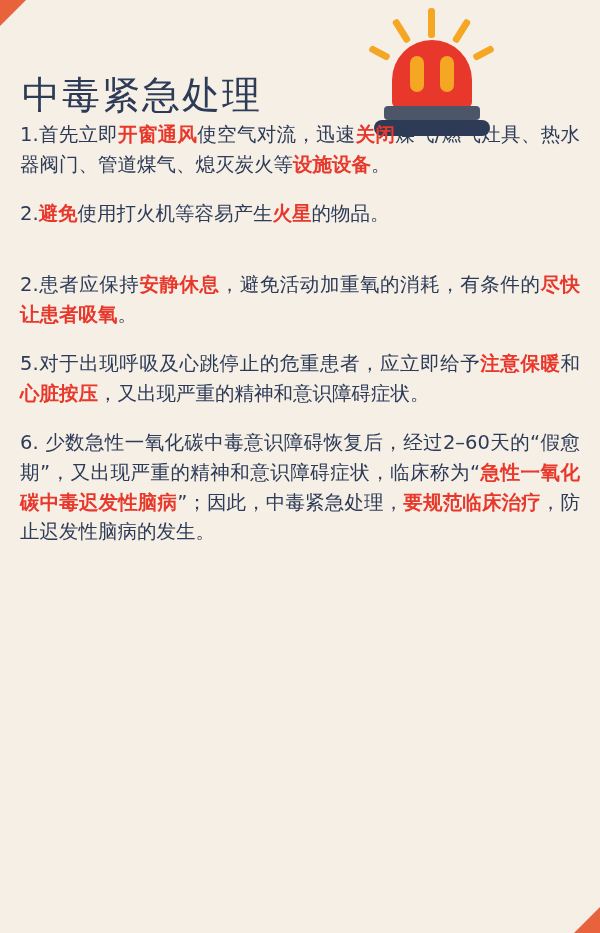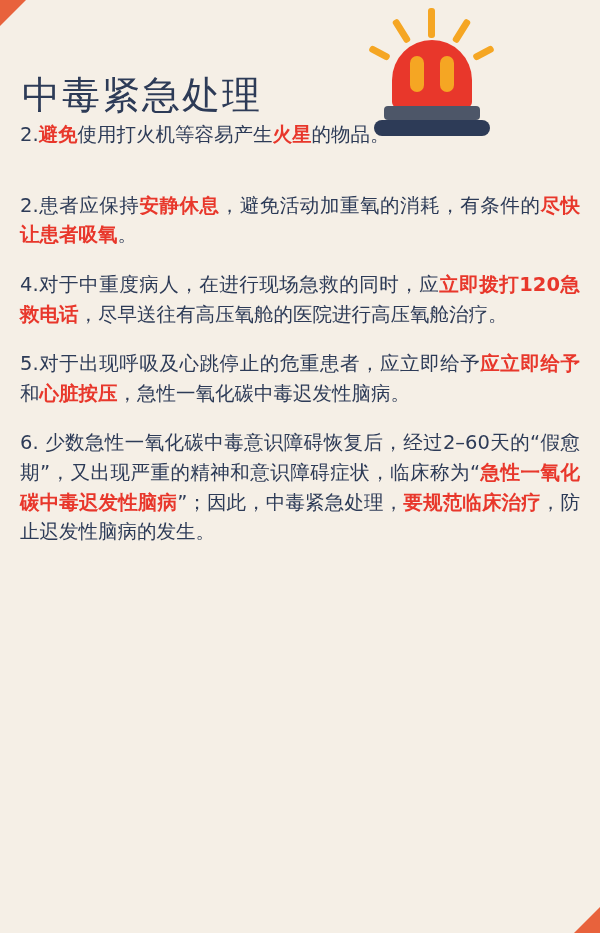--- a/index.html
+++ b/index.html
@@ -153,20 +153,20 @@
     <div class="ray r2"></div>
     <div class="ray r3"></div>
     <div class="ray r4"></div>
     <div class="ray r5"></div>
     <div class="dome"></div>
     <div class="base1"></div>
     <div class="base2"></div>
   </div>
 
   <div class="content" id="content">
+      <p class="para gap"><span>1.首先立即</span><span class="hl">开窗通风</span><span>使空气对流，迅速</span><span class="hl">关闭</span><span>煤气/燃气灶具、热水器阀门、管道煤气、熄灭炭火等</span><span class="hl">设施设备</span><span>。</span></p>
       <p class="para gap-lg"><span>2.</span><span class="hl">避免</span><span>使用打火机等容易产生</span><span class="hl">火星</span><span>的物品。</span></p>
       <p class="para gap"><span>2.患者应保持</span><span class="hl">安静休息</span><span>，避免活动加重氧的消耗，有条件的</span><span class="hl">尽快让患者吸氧</span><span>。</span></p>
-      <p class="para gap"><span>4.对于中重度病人，在进行现场急救的同时，应</span><span class="hl">立即拨打120急救电话</span><span>，尽早送往有高压氧舱的医院进行高压氧舱治疗。</span></p>
-      <p class="para gap"><span>5.对于出现呼吸及心跳停止的危重患者，应立即给予</span><span class="hl">应立即给予</span><span>和</span><span class="hl">心脏按压</span><span>，急性一氧化碳中毒迟发性脑病。</span></p>
+      <p class="para gap"><span>5.对于出现呼吸及心跳停止的危重患者，应立即给予</span><span class="hl">注意保暖</span><span>和</span><span class="hl">心脏按压</span><span>，又出现严重的精神和意识障碍症状。</span></p>
       <p class="para gap"><span>6. 少数急性一氧化碳中毒意识障碍恢复后，经过2–60天的“假愈期”，又出现严重的精神和意识障碍症状，临床称为“</span><span class="hl">急性一氧化碳中毒迟发性脑病</span><span>”；因此，中毒紧急处理，</span><span class="hl">要规范临床治疗</span><span>，防止迟发性脑病的发生。</span></p>
     </div>
 
 </div>
 
 </body></html>

